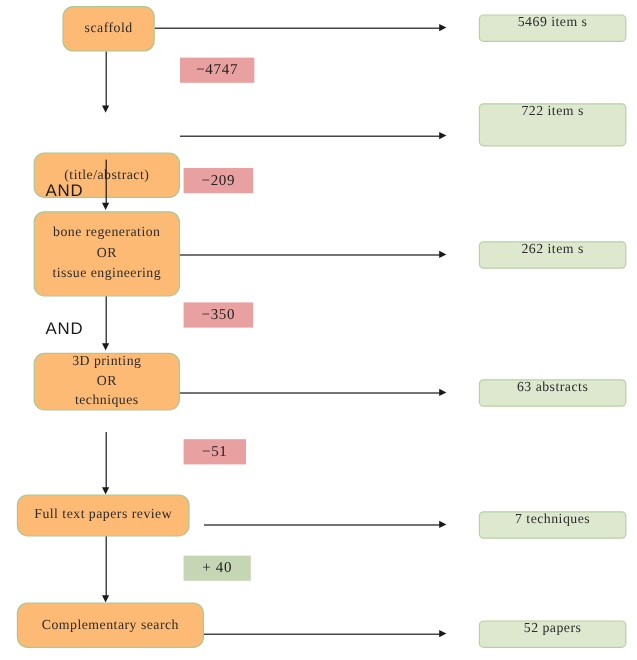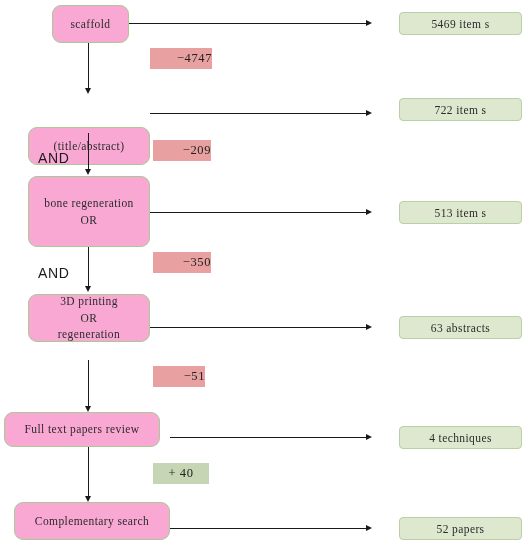--- a/index.html
+++ b/index.html
@@ -12,21 +12,21 @@
     width: 531px;
     height: 550px;
     background: #ffffff;
     font-family: "Liberation Serif", serif;
     overflow: hidden;
   }
   
   .node {
     position: absolute;
     box-sizing: border-box;
-    background: #f9a8d4;
+    background: #fdba74;
     border: 1px solid #a8ca94;
     border-radius: 9px;
     display: flex;
     align-items: center;
     text-align: center;
     color: #2b2b2b;
     font-family: "Liberation Serif", serif;
     font-size: 11.5px;
     line-height: 1.45;
     letter-spacing: 0.4px;
@@ -35,21 +35,20 @@
   .node .lines > span { display: block; white-space: nowrap; }
 
   
   .result {
     position: absolute;
     box-sizing: border-box;
     background: #dde8cf;
     border: 1px solid #b9cfa5;
     border-radius: 4px;
     display: flex;
-    align-items: center;
     justify-content: center;
     color: #2b2b2b;
     font-family: "Liberation Serif", serif;
     font-size: 11.5px;
     letter-spacing: 0.4px;
     white-space: nowrap;
   }
 
   
   .badge {
@@ -57,21 +56,21 @@
     box-sizing: border-box;
     display: flex;
     align-items: center;
     justify-content: center;
     color: #222222;
     font-family: "Liberation Serif", serif;
     font-size: 12.5px;
     letter-spacing: 0.6px;
     white-space: nowrap;
   }
-  .badge.negative { background: #e8a0a0; justify-content: flex-end; }
+  .badge.negative { background: #e8a0a0; }
   .badge.positive { background: #c6d6b4; }
 
   
   .operator {
     position: absolute;
     font-family: "Liberation Sans", sans-serif;
     font-size: 14px;
     color: #1a1a1a;
     letter-spacing: 0.6px;
     white-space: nowrap;
@@ -143,89 +142,90 @@
   <div class="v-arrow" style="left:85.3px; top:169px;"></div>
 
   <div class="operator" style="left:38px; top:150px;">
     <span>AND</span>
   </div>
 
   <div class="badge negative" style="left:153px; top:140px; width:58px; height:21px;">
     <span>−209</span>
   </div>
 
-  <div class="result" style="left:399px; top:98px; width:123px; height:23px;">
+  <div class="result" style="left:399px; top:86px; width:123px; height:36px;">
     <span>722 item s</span>
   </div>
 
   <div class="node" style="left:28px; top:176px; width:122px; height:71px;">
     <div class="lines">
       <span>bone regeneration</span>
       <span>OR</span>
+      <span>tissue engineering</span>
     </div>
   </div>
 
   <div class="h-line" style="left:150px; top:212px; width:218px;"></div>
   <div class="h-arrow" style="left:366px; top:209.3px;"></div>
 
   <div class="v-line" style="left:88px; top:247px; height:40px;"></div>
   <div class="v-arrow" style="left:85.3px; top:286px;"></div>
 
   <div class="operator" style="left:38px; top:265px;">
     <span>AND</span>
   </div>
 
   <div class="badge negative" style="left:153px; top:252px; width:58px; height:21px;">
     <span>−350</span>
   </div>
 
   <div class="result" style="left:399px; top:201px; width:123px; height:23px;">
-    <span>513 item s</span>
+    <span>262 item s</span>
   </div>
 
   <div class="node" style="left:28px; top:294px; width:122px; height:48px;">
     <div class="lines">
       <span>3D printing</span>
       <span>OR</span>
-      <span>regeneration</span>
+      <span>techniques</span>
     </div>
   </div>
 
   <div class="h-line" style="left:150px; top:327px; width:218px;"></div>
   <div class="h-arrow" style="left:366px; top:324.3px;"></div>
 
   <div class="v-line" style="left:88px; top:360px; height:47px;"></div>
   <div class="v-arrow" style="left:85.3px; top:406px;"></div>
 
   <div class="badge negative" style="left:153px; top:366px; width:52px; height:21px;">
     <span>−51</span>
   </div>
 
   <div class="result" style="left:399px; top:316px; width:123px; height:23px;">
     <span>63 abstracts</span>
   </div>
 
-  <div class="node" style="left:4px; top:412px; width:156px; height:35px;">
+  <div class="node" style="left:14px; top:412px; width:144px; height:35px;">
     <div class="lines">
       <span>Full text papers review</span>
     </div>
   </div>
 
   <div class="h-line" style="left:170px; top:437px; width:198px;"></div>
   <div class="h-arrow" style="left:366px; top:434.3px;"></div>
 
   <div class="v-line" style="left:88px; top:447px; height:50px;"></div>
   <div class="v-arrow" style="left:85.3px; top:496px;"></div>
 
   <div class="badge positive" style="left:153px; top:463px; width:56px; height:21px;">
     <span>+ 40</span>
   </div>
 
   <div class="result" style="left:399px; top:426px; width:123px; height:23px;">
-    <span>4 techniques</span>
+    <span>7 techniques</span>
   </div>
 
   <div class="node" style="left:14px; top:502px; width:156px; height:38px;">
     <div class="lines">
       <span>Complementary search</span>
     </div>
   </div>
 
   <div class="h-line" style="left:170px; top:528px; width:198px;"></div>
   <div class="h-arrow" style="left:366px; top:525.3px;"></div>

